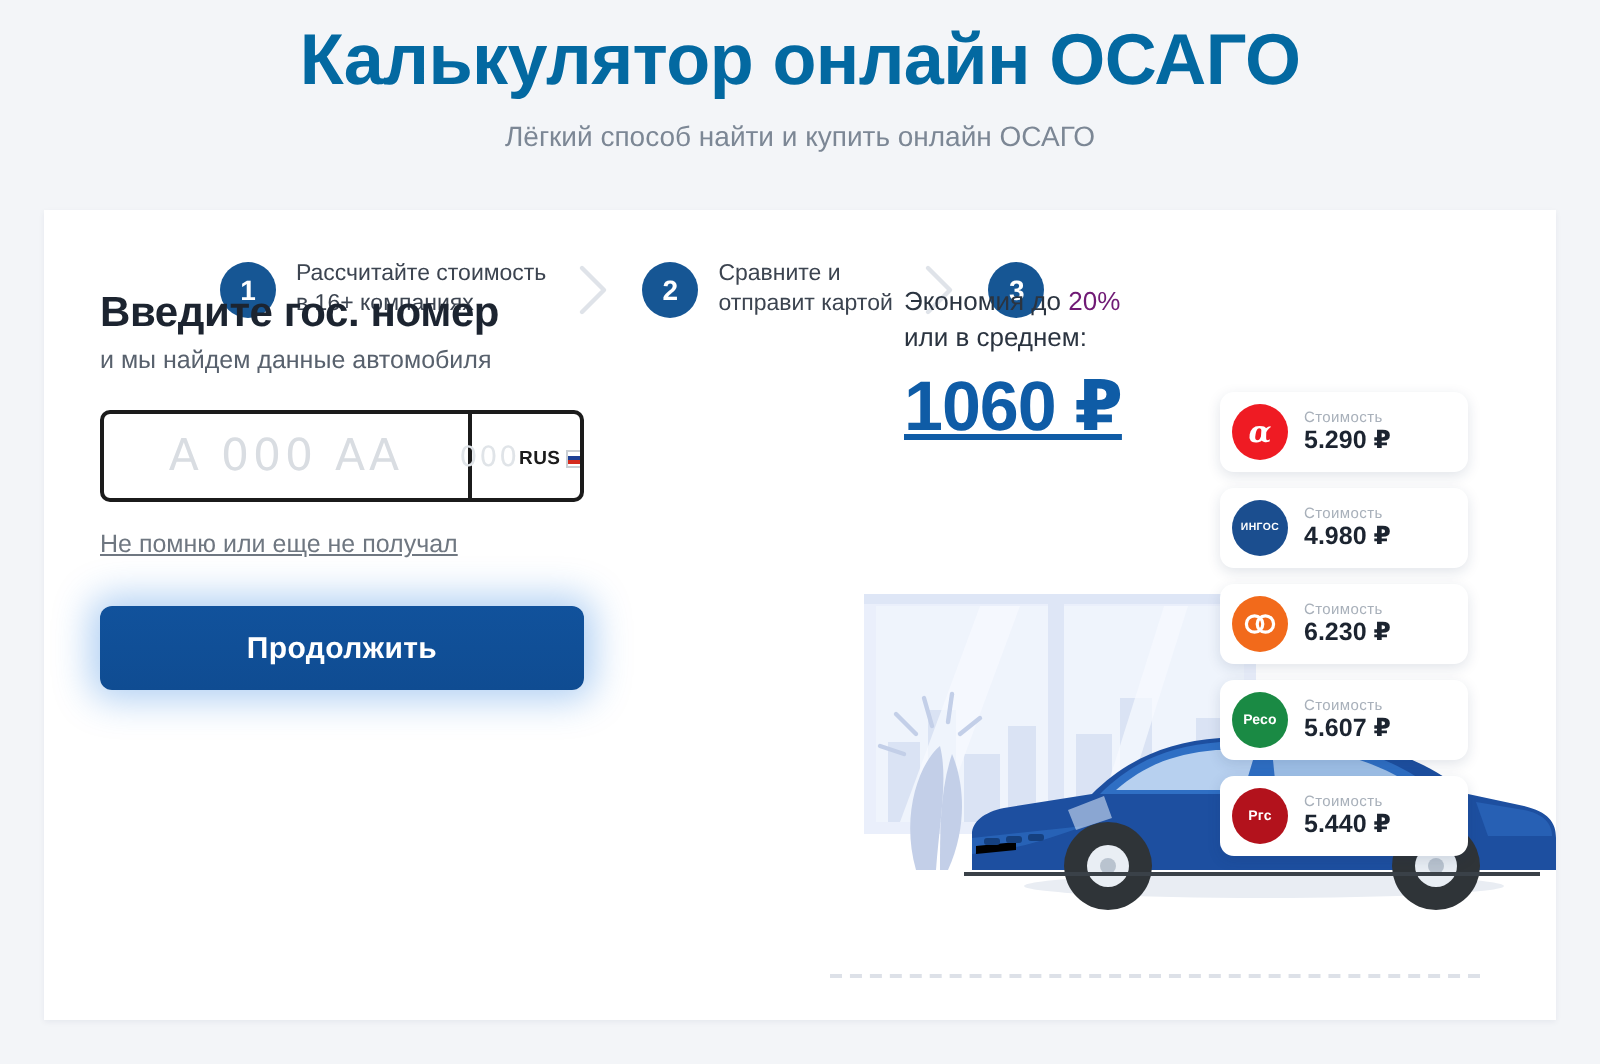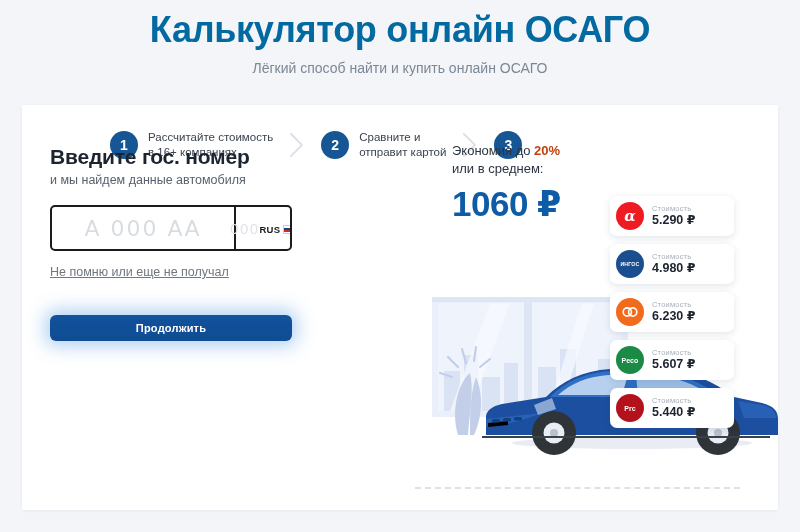--- a/index.html
+++ b/index.html
@@ -187,58 +187,59 @@
 
   .no-plate-link {
     display: inline-block;
     margin-top: 14px;
     font-size: 12.5px;
     color: #6f7781;
     text-decoration: underline;
     cursor: pointer;
   }
   .submit-btn {
-    margin-top: 35px;
+    margin-top: 22px;
     width: 242px;
-    height: 26px;
+    height: 42px;
     border: 0;
     border-radius: 6px;
     background: linear-gradient(#11529c, #0f4c92);
     color: #fff;
-    font-size: 11px;
+    font-size: 15px;
     font-weight: bold;
     font-family: "Liberation Sans", sans-serif;
     cursor: pointer;
     box-shadow: 0 0 18px 5px rgba(32,120,220,0.35);
     letter-spacing: 0.2px;
   }
 
   
   .savings {
     position: absolute;
     left: 452px;
     top: 142px;
     width: 160px;
   }
   .savings-line {
     font-size: 13px;
     line-height: 18px;
     color: #2b3440;
   }
   .savings-hl {
-    color: #c2410c;
-    font-weight: bold;
+    color: #701a75;
+    font-weight: normal;
   }
   .savings-amount {
     margin-top: 6px;
     font-size: 35px;
     line-height: 40px;
     font-weight: bold;
     color: #0f5ca6;
     letter-spacing: -0.5px;
+    text-decoration: underline;
   }
 
   
   .illu {
     position: absolute;
     left: 400px;
     top: 180px;
     width: 356px;
     height: 225px;
     pointer-events: none;

